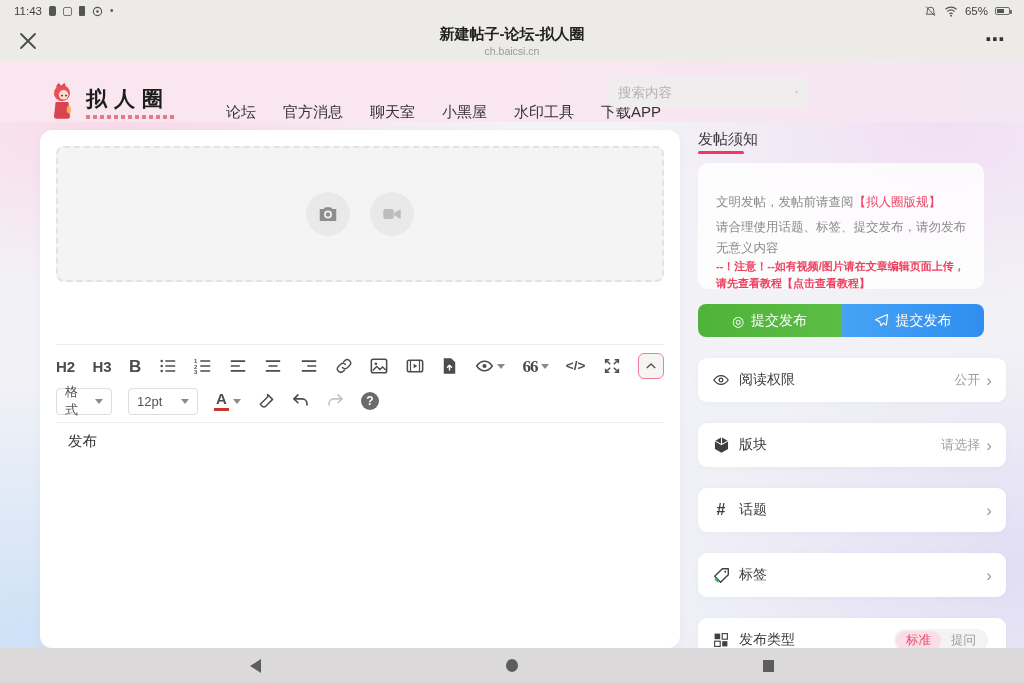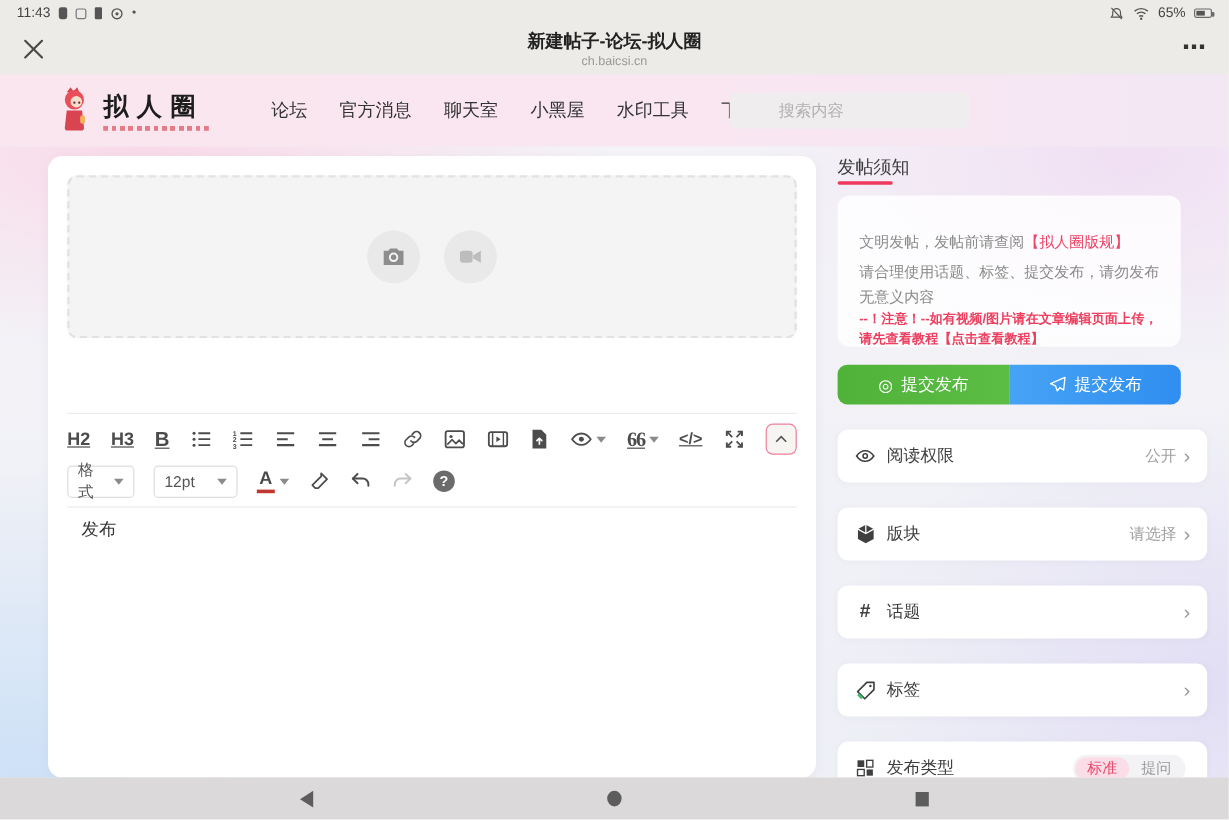--- a/index.html
+++ b/index.html
@@ -24,31 +24,31 @@
     display:flex; align-items:center; }
   .closebtn { position:absolute; left:16px; top:8px; width:24px; height:24px; background:none; border:none; cursor:pointer; color:#4a4a4a; }
   .btitle { position:absolute; left:0; right:0; top:3px; text-align:center; pointer-events:none; }
   .btitle .t { font-size:15px; font-weight:bold; color:#222; }
   .btitle .u { font-size:10.5px; color:#999; margin-top:1px; }
   .bmenu { position:absolute; right:18px; top:5px; font-size:20px; font-weight:bold; color:#333; letter-spacing:1px; cursor:pointer; }
 
   
   .siteheader { position:absolute; top:62px; left:0; right:0; height:60px;
     background:linear-gradient(90deg,#fae6ee 0%,#f9e6f1 55%,#f3e7f4 100%);
-    display:flex; align-items:center; }
+    display:flex; align-items:flex-end; }
   .logo { display:flex; align-items:center; gap:8px; margin-left:46px; }
   .logoname { font-size:21px; font-weight:bold; color:#1d1d1d; letter-spacing:7px; font-family:"Liberation Serif","DejaVu Serif",serif; }
   .tagline { margin-top:2px; width:88px; height:4px;
     background:repeating-linear-gradient(90deg,#e06a76 0 4px,transparent 4px 7px); opacity:.85; }
   .mainnav { display:flex; align-items:center; gap:27px; margin-left:52px; font-size:15px; color:#333; }
   .mainnav a { text-decoration:none; color:#333; cursor:pointer; white-space:nowrap; }
   .search { position:absolute; left:608px; top:15px; width:200px; height:30px; background:#efedee;
     border-radius:6px; display:flex; align-items:center; padding:0 10px; }
   .search input { flex:1; border:none; background:transparent; outline:none; font-size:13.5px; color:#333;
-    font-family:inherit;margin-left:31px; }
+    font-family:inherit; }
   .search input::placeholder { color:#b3b0b2; }
   .avatar { position:absolute; left:867px; top:78px; width:28px; height:28px; border-radius:50%; cursor:pointer;
     background:linear-gradient(180deg,#9db4cc 0%,#8aa3bf 35%,#6f8f6f 60%,#4e6b4a 100%); overflow:hidden; }
   .avatar::after { content:""; position:absolute; left:11px; top:9px; width:6px; height:15px; background:#2e2a28; border-radius:3px; }
   .iconcirc { position:absolute; width:27px; height:27px; border-radius:50%; background:#efedee;
     display:flex; align-items:center; justify-content:center; cursor:pointer; color:#555; }
   .mooncirc { left:918px; top:79px; font-size:15px; transform:rotate(-8deg); }
   .bellcirc { left:954px; top:79px; }
   .badge { position:absolute; left:972px; top:72px; min-width:15px; height:15px; padding:0 3px; background:#f5374b;
     border-radius:8px; color:#fff; font-size:9.5px; font-weight:bold; display:flex; align-items:center; justify-content:center; }
@@ -67,21 +67,21 @@
     border-radius:12px; box-shadow:0 2px 10px rgba(120,110,140,.06); }
   .uploadzone { position:absolute; left:16px; top:16px; width:608px; height:136px; background:#f4f4f4;
     border:2px dashed #e2e2e2; border-radius:8px; display:flex; align-items:center; justify-content:center; gap:20px; }
   .upcirc { width:44px; height:44px; border-radius:50%; background:#e9e9e9; display:flex; align-items:center; justify-content:center; cursor:pointer; }
   .titleinput { position:absolute; left:16px; top:168px; width:600px; height:40px; border:none; outline:none;
     font-size:17px; color:#333; font-family:inherit; background:transparent; }
   .titleinput::placeholder { color:#c3c3c3; }
   .hdiv { position:absolute; left:16px; right:16px; height:1px; background:#ececec; }
   .toolbar1 { position:absolute; left:16px; top:220px; width:608px; height:32px;
     display:flex; align-items:center; justify-content:space-between; color:#4c4c4c; }
-  .tbtn { display:flex; align-items:center; gap:3px; cursor:pointer; color:#4c4c4c; font-size:15px; font-weight:bold; line-height:1;text-decoration:underline; }
+  .tbtn { display:flex; align-items:center; gap:3px; cursor:pointer; color:#4c4c4c; font-size:15px; font-weight:bold; line-height:1; }
   .tbtn svg { display:block; }
   .caret { width:0; height:0; border-left:4px solid transparent; border-right:4px solid transparent; border-top:5px solid #8a8a8a; }
   .quote66 { font-family:"Liberation Serif","DejaVu Serif",serif; font-size:17px; font-weight:bold; letter-spacing:-1px; }
   .codebtn { font-size:13.5px; font-weight:bold; letter-spacing:0; }
   .collapsebox { width:26px; height:26px; border:1.5px solid #f0809a; background:#f7f4f4; border-radius:6px;
     display:flex; align-items:center; justify-content:center; cursor:pointer; color:#555; }
   .toolbar2 { position:absolute; left:16px; top:256px; height:30px; display:flex; align-items:center; gap:16px; color:#4c4c4c; }
   .selbox { display:flex; align-items:center; justify-content:space-between; border:1px solid #ddd; border-radius:4px;
     height:27px; padding:0 8px; font-size:13px; color:#555; cursor:pointer; gap:8px; }
   .selbox.fmt { width:56px; } .selbox.size { width:70px; }

